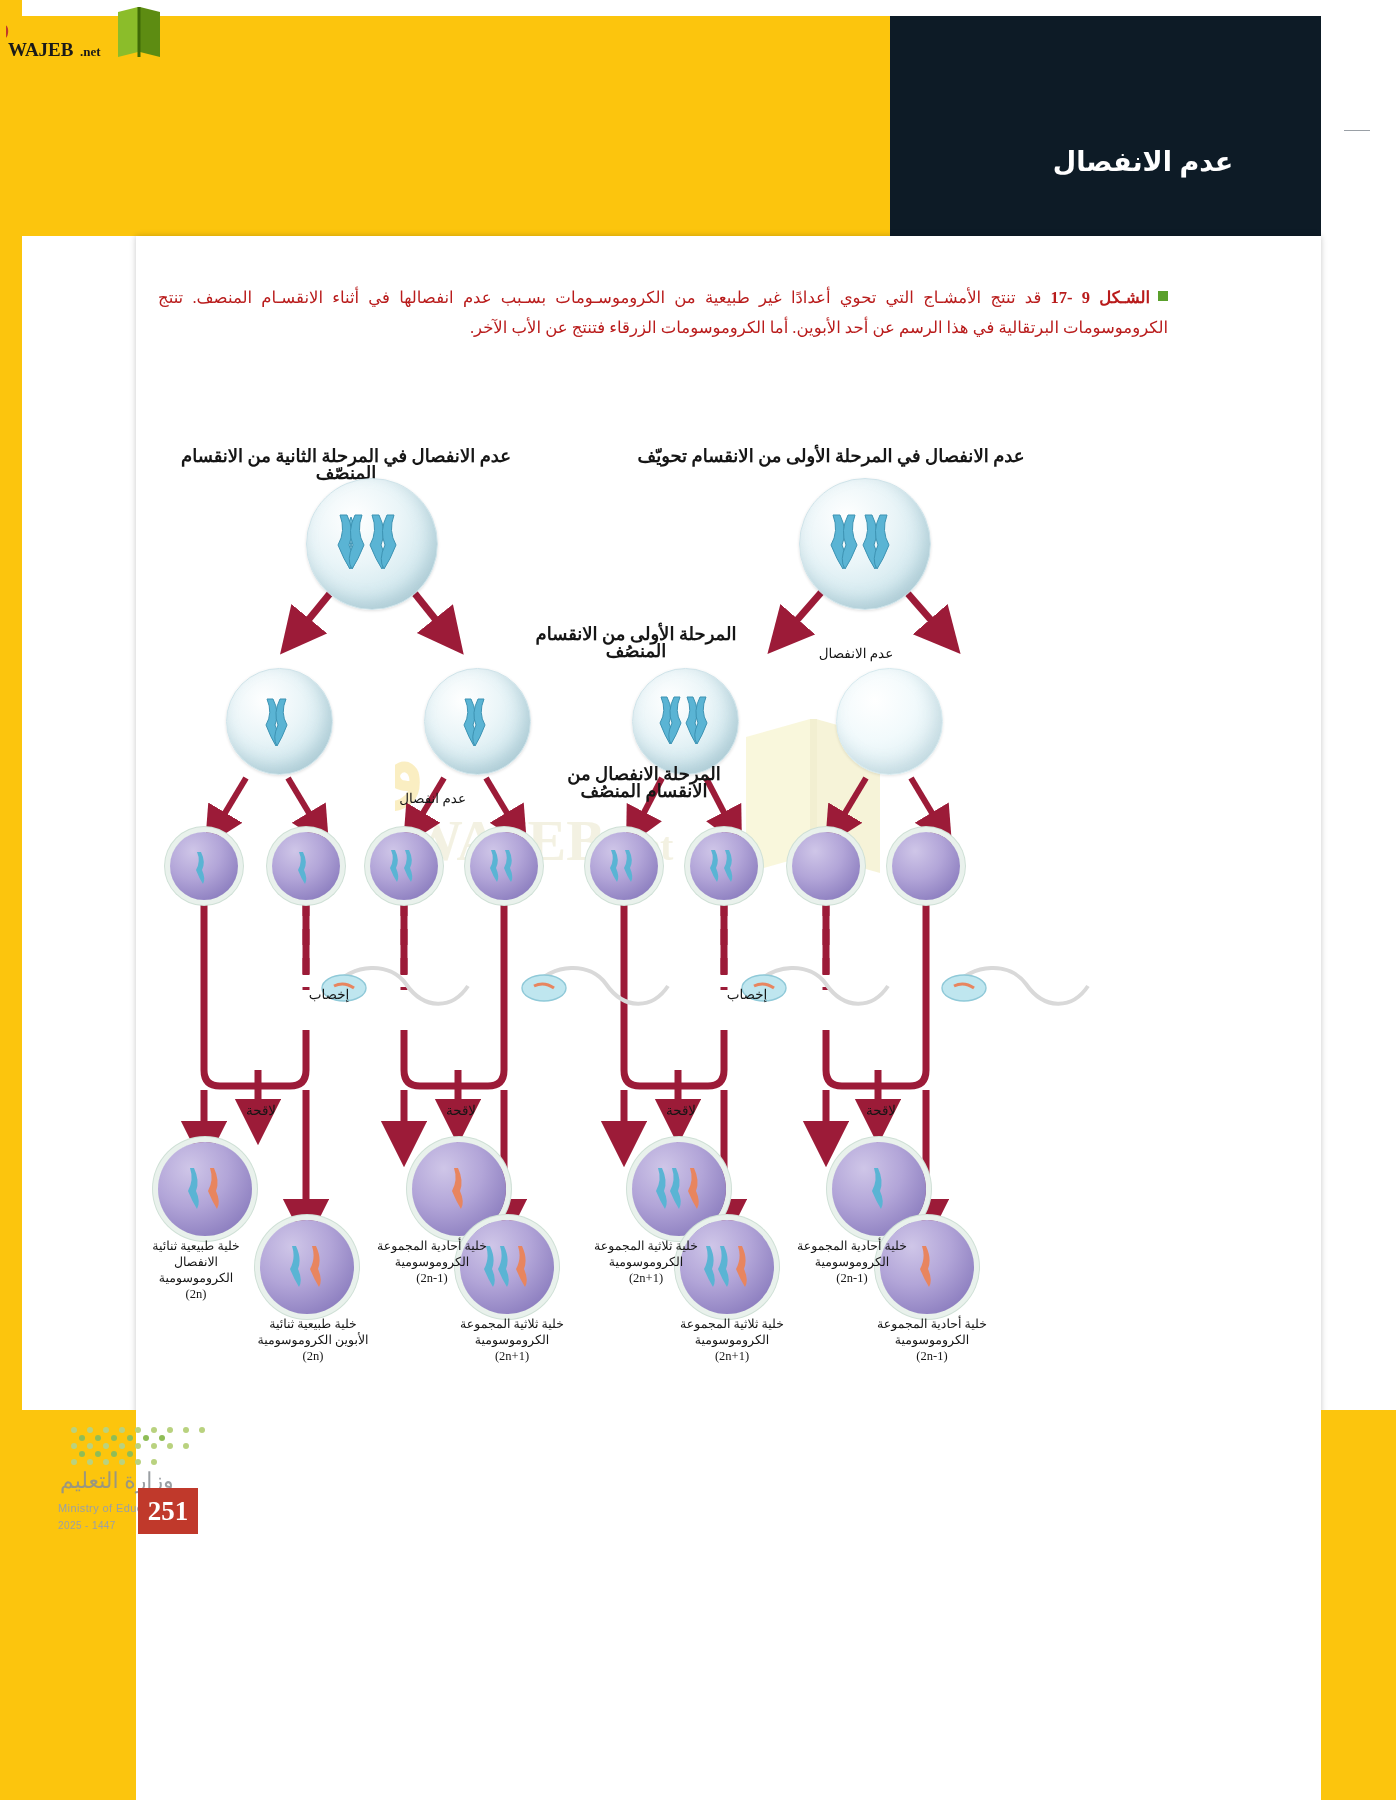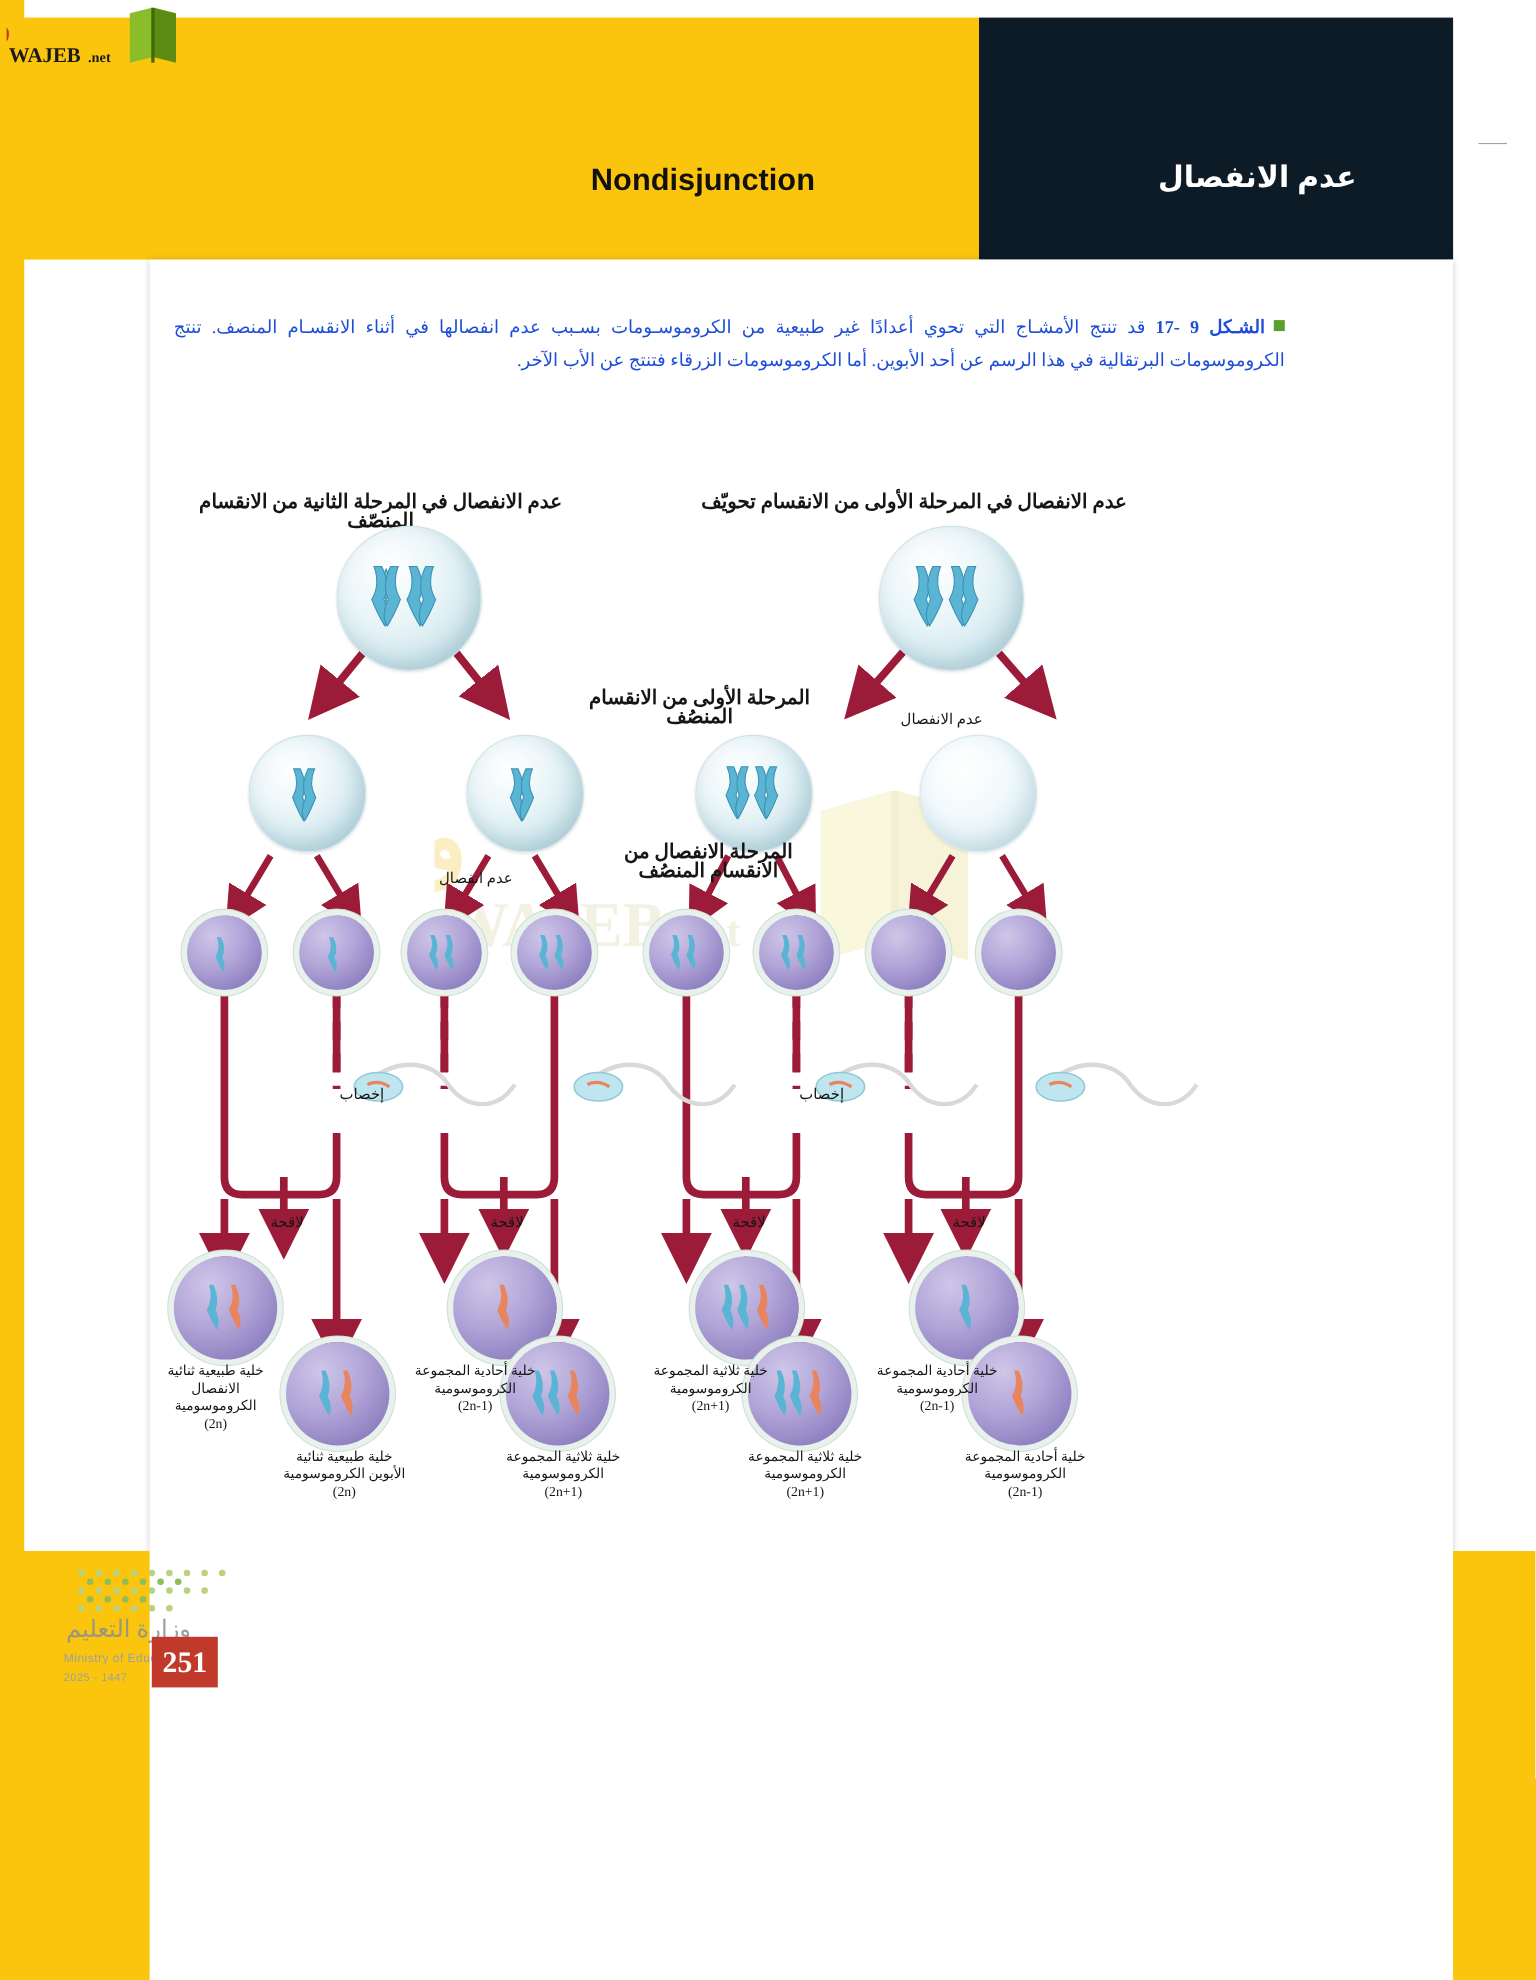--- a/index.html
+++ b/index.html
@@ -27,21 +27,21 @@
   #wajeb-watermark{position:absolute;left:395px;top:700px;width:620px;height:190px;opacity:.30;z-index:3;}
 
   
   .hdr-en{position:absolute;left:404px;top:148px;width:470px;text-align:center;
      font-size:28px;font-weight:bold;color:#111;direction:ltr;}
   .hdr-ar{position:absolute;left:890px;top:146px;width:506px;text-align:center;
      font-size:27px;font-weight:bold;color:#fff;}
 
   
   .cap-wrap{position:absolute;right:228px;top:283px;width:1010px;text-align:justify;
-      font-size:16.5px;line-height:30px;color:#1d4ed8;font-family:"Liberation Serif","DejaVu Serif",serif;}
+      font-size:16.5px;line-height:30px;color:#b91c1c;font-family:"Liberation Serif","DejaVu Serif",serif;}
   .cap-bullet{display:inline-block;width:10px;height:10px;background:#5aa02c;margin-left:8px;vertical-align:2px;}
   .cap-lead{font-weight:bold;}
 
   
   #diagram{position:absolute;left:136px;top:430px;width:1185px;height:990px;z-index:5;}
   .lbl{position:absolute;color:#161616;font-size:13.5px;line-height:17px;text-align:center;
        font-family:"Liberation Serif","DejaVu Serif",serif;}
   .lbl-b{font-weight:bold;font-size:18px;}
   .lbl-s{font-size:12.5px;line-height:16px;}
 
@@ -94,21 +94,20 @@
     <text x="4" y="30" font-family="Liberation Serif, serif" font-size="30" font-weight="bold" fill="#c0392b" direction="rtl">واجب</text>
     <text x="2" y="52" font-family="Liberation Serif, serif" font-size="19" font-weight="bold" fill="#1a1a1a" direction="ltr">WAJEB</text>
     <text x="74" y="52" font-family="Liberation Serif, serif" font-size="13" font-weight="bold" fill="#1a1a1a" direction="ltr">.net</text>
     <g transform="translate(110,2)">
       <path d="M2,6 L22,1 L22,46 L2,51 Z" fill="#8bbd2a"></path>
       <path d="M44,6 L24,1 L24,46 L44,51 Z" fill="#5d8c12"></path>
       <rect x="21.5" y="1" width="3" height="50" fill="#3f6a06"></rect>
     </g>
   </svg>
 
-  <div class="hdr-en">Nondisjunction</div>
   <div class="hdr-ar">عدم الانفصال</div>
 
   <div class="white-sheet"></div>
 
   <div class="cap-wrap">
     <span class="cap-bullet"></span><span class="cap-lead">الشـكل 9 -17</span>
     <span>قد تنتج الأمشـاج التي تحوي أعدادًا غير طبيعية من الكروموسـومات بسـبب عدم انفصالها في أثناء الانقسـام المنصف. تنتج الكروموسومات البرتقالية في هذا الرسم عن أحد الأبوين. أما الكروموسومات الزرقاء فتنتج عن الأب الآخر.</span>
   </div>
 
   <svg id="wajeb-watermark" viewBox="0 0 620 190">

